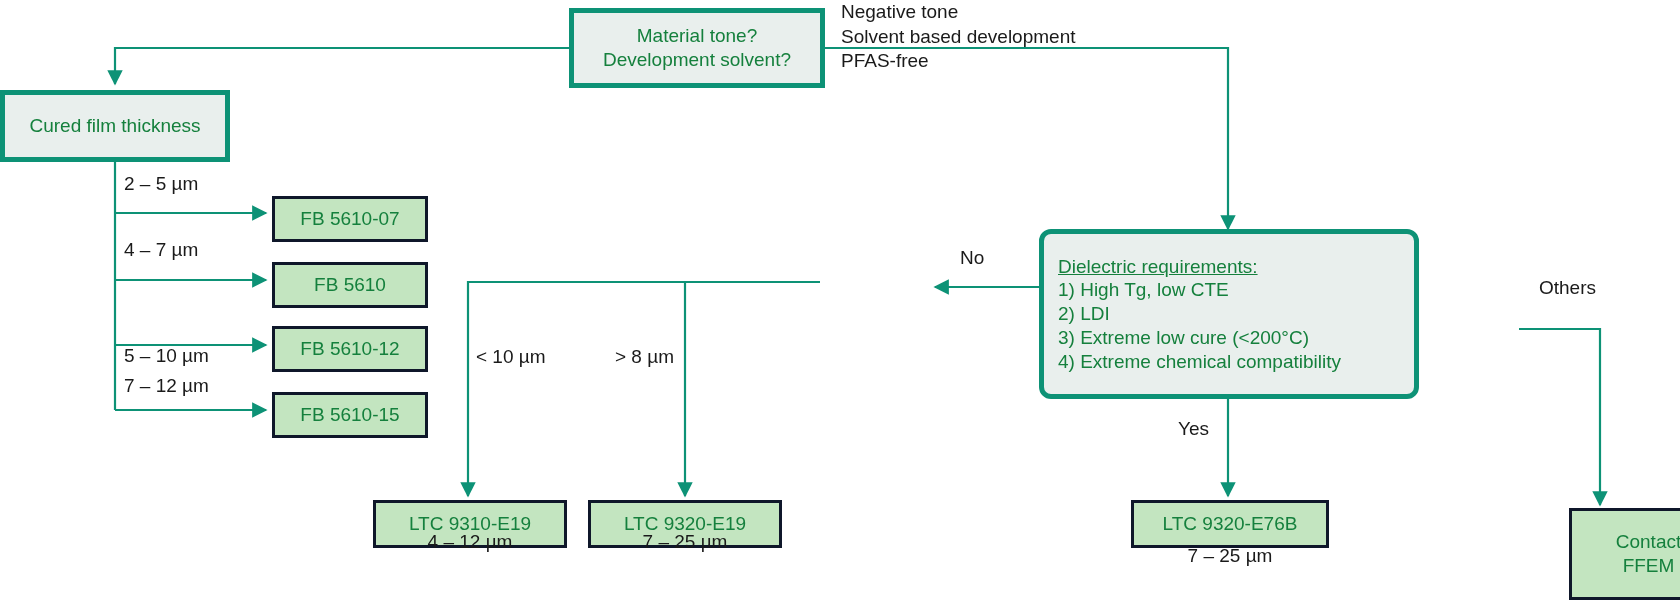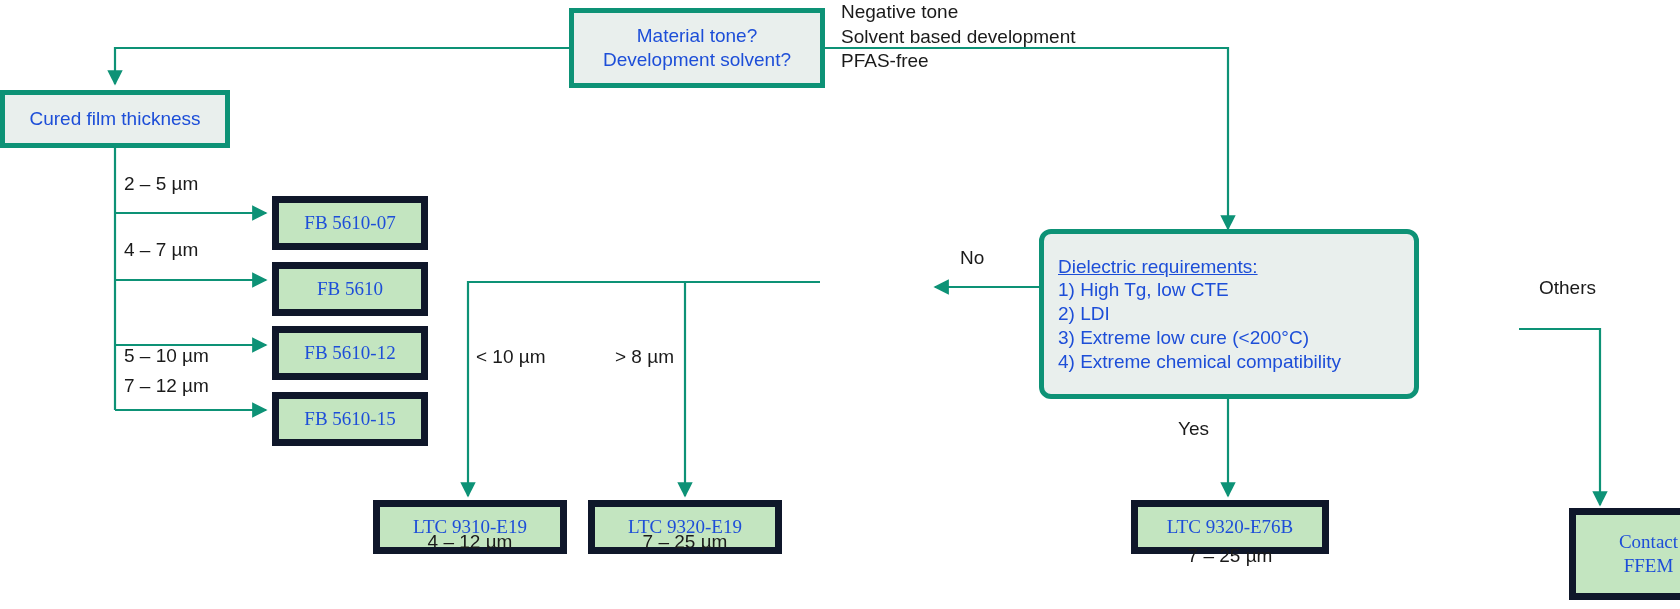--- a/index.html
+++ b/index.html
@@ -25,34 +25,33 @@
     height: 609px;
     pointer-events: none;
   }
   .node {
     position: absolute;
     box-sizing: border-box;
     display: flex;
     align-items: center;
     justify-content: center;
     text-align: center;
-    color: #1d4ed8;
+    color: #15803d;
     font-size: 19px;
     line-height: 1.25;
   }
   .node.teal {
     border: 5px solid #0D9276;
     background: #E9EFED;
     padding: 3px 8px;
   }
   .node.green {
-    border: 7px solid #0f172a;
+    border: 3px solid #0f172a;
     background: #C3E5C0;
     padding: 20px 6px;
-    font-family: Liberation Serif, serif;
   }
   .node.listbox {
     justify-content: flex-start;
     text-align: left;
     padding: 8px 12px 8px 14px;
   }
   .node.listbox .inner {
     width: 100%;
   }
   .req-title {
@@ -111,21 +110,21 @@
 
       <path d="M 1519 329 L 1600 329 L 1600 505" marker-end="url(#arrow)"></path>
     </g>
   </svg>
 
   <div class="node teal" style="left:569px; top:8px; width:256px; height:80px;">
     <span style="white-space:pre-line;">Material tone?
 Development solvent?</span>
   </div>
 
-  <div class="node teal" style="left:0px; top:90px; width:230px; height:58px;">
+  <div class="node teal" style="left:0px; top:90px; width:230px; height:72px;">
     <span>Cured film thickness</span>
   </div>
 
   <div class="node green" style="left:272px; top:196px; width:156px; height:44px;">
     <span>FB 5610-07</span>
   </div>
 
   <div class="node green" style="left:272px; top:262px; width:156px; height:44px;">
     <span>FB 5610</span>
   </div>

